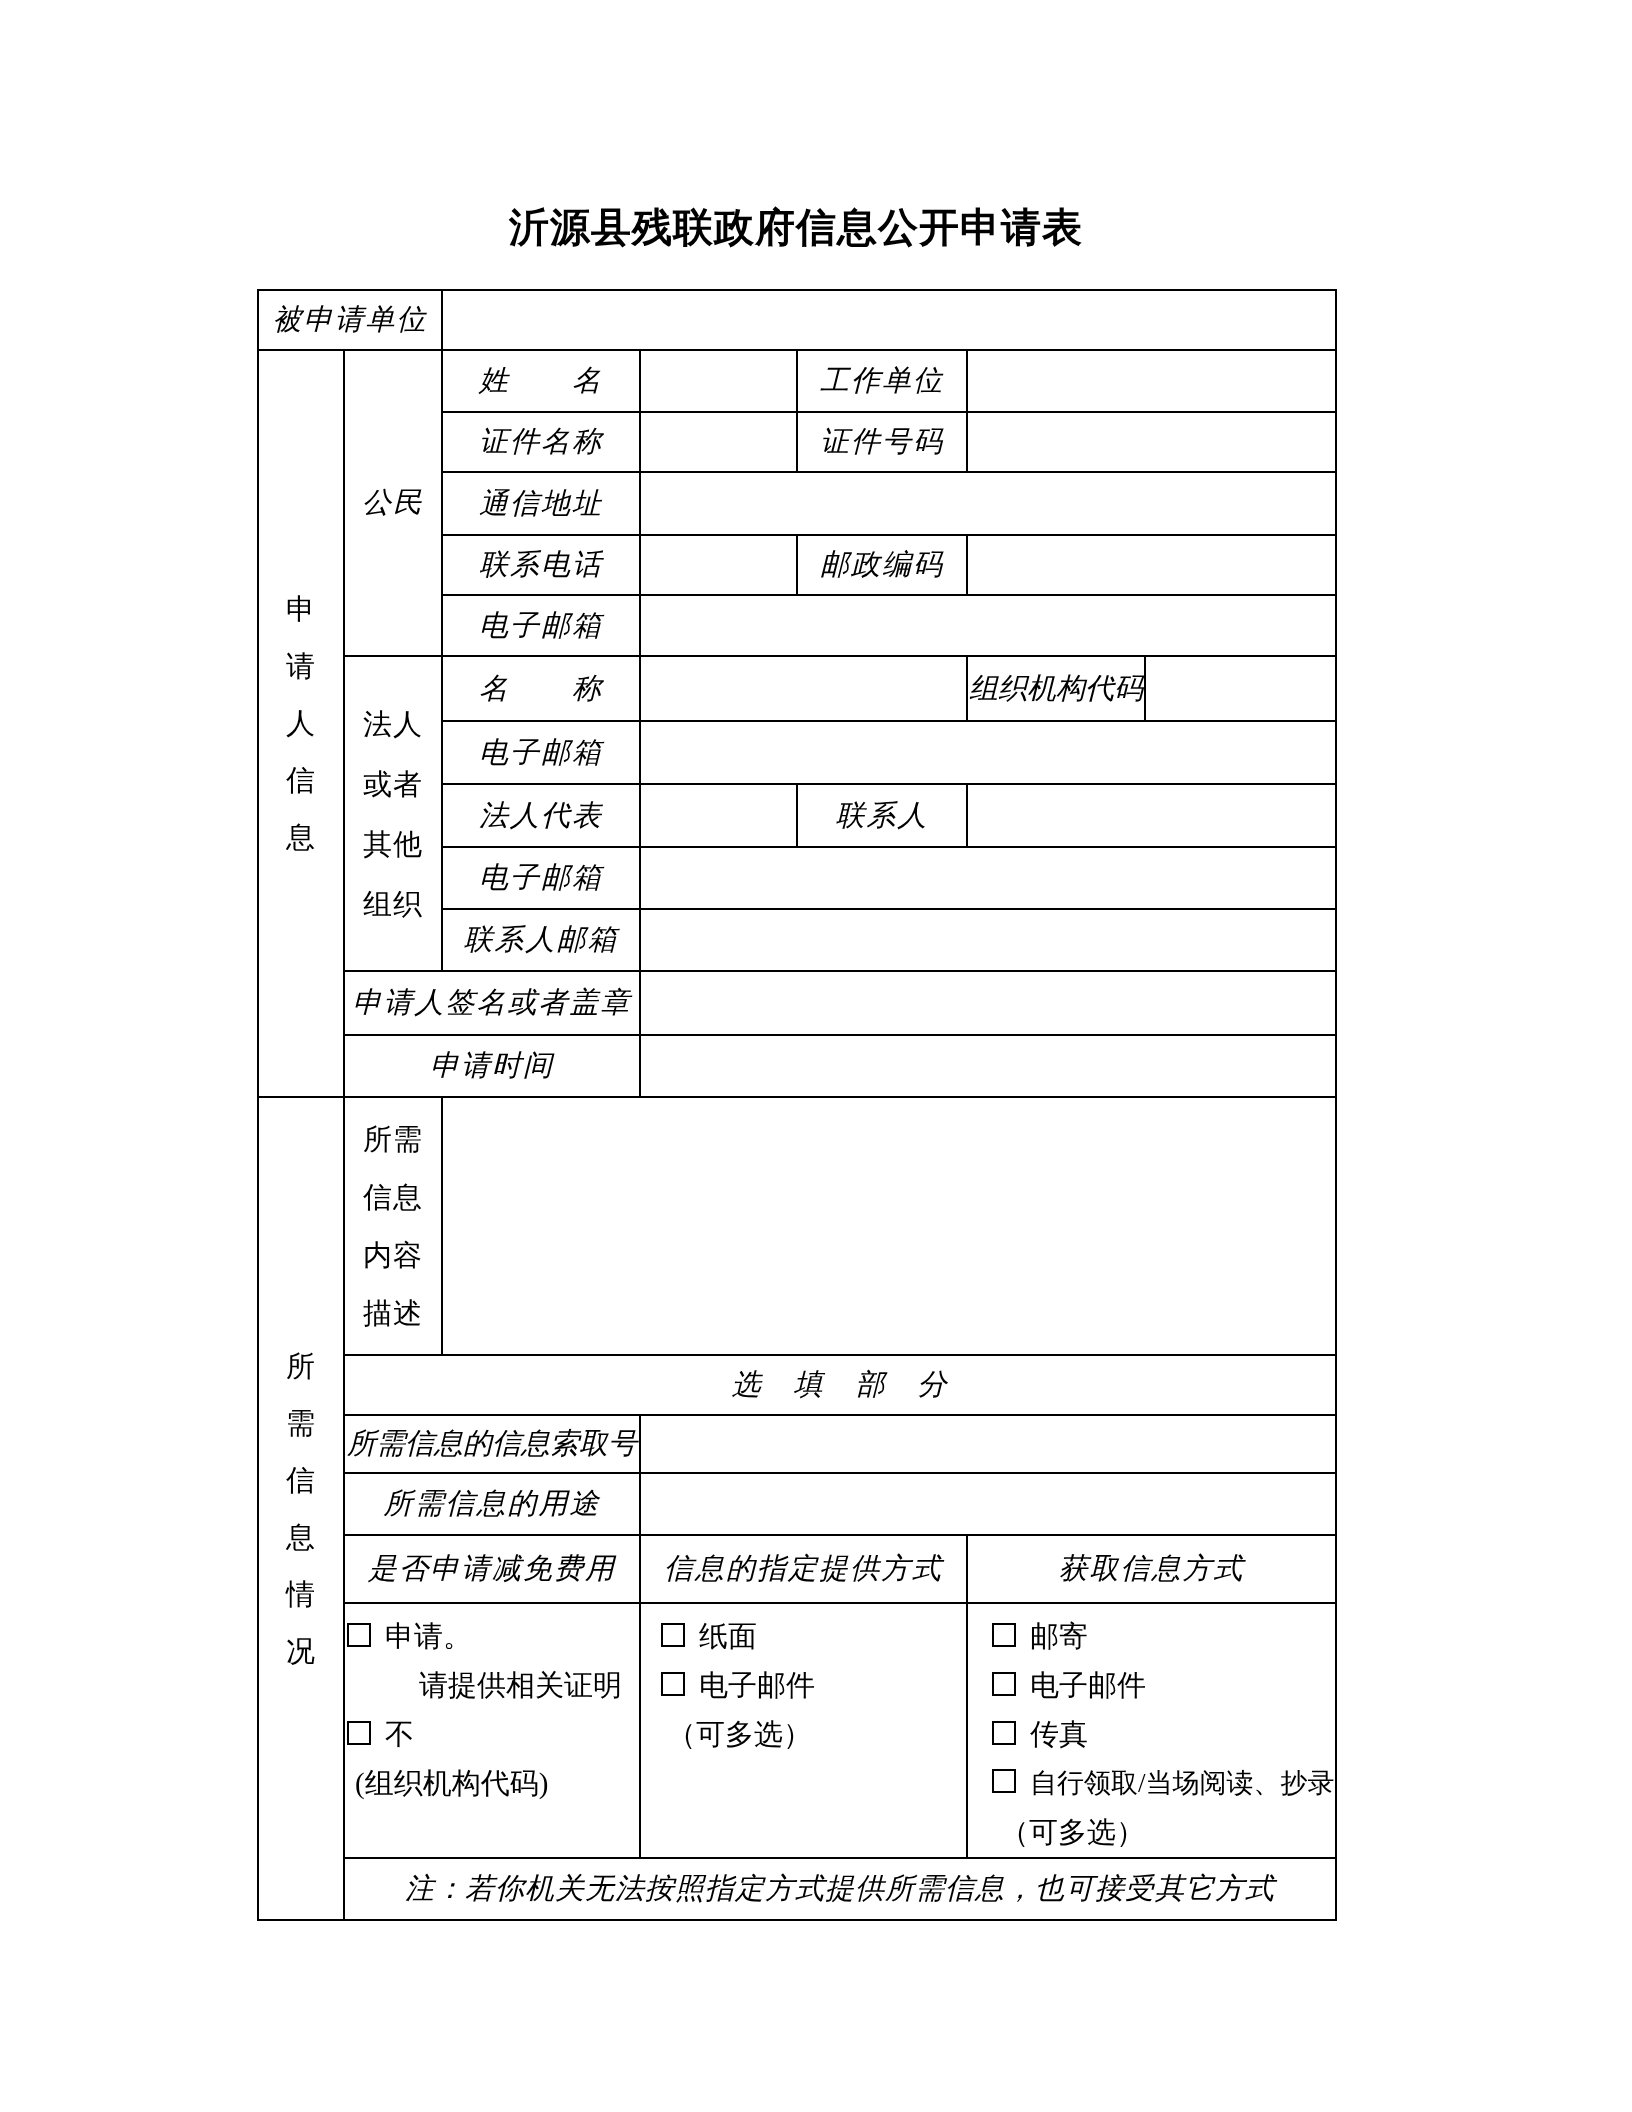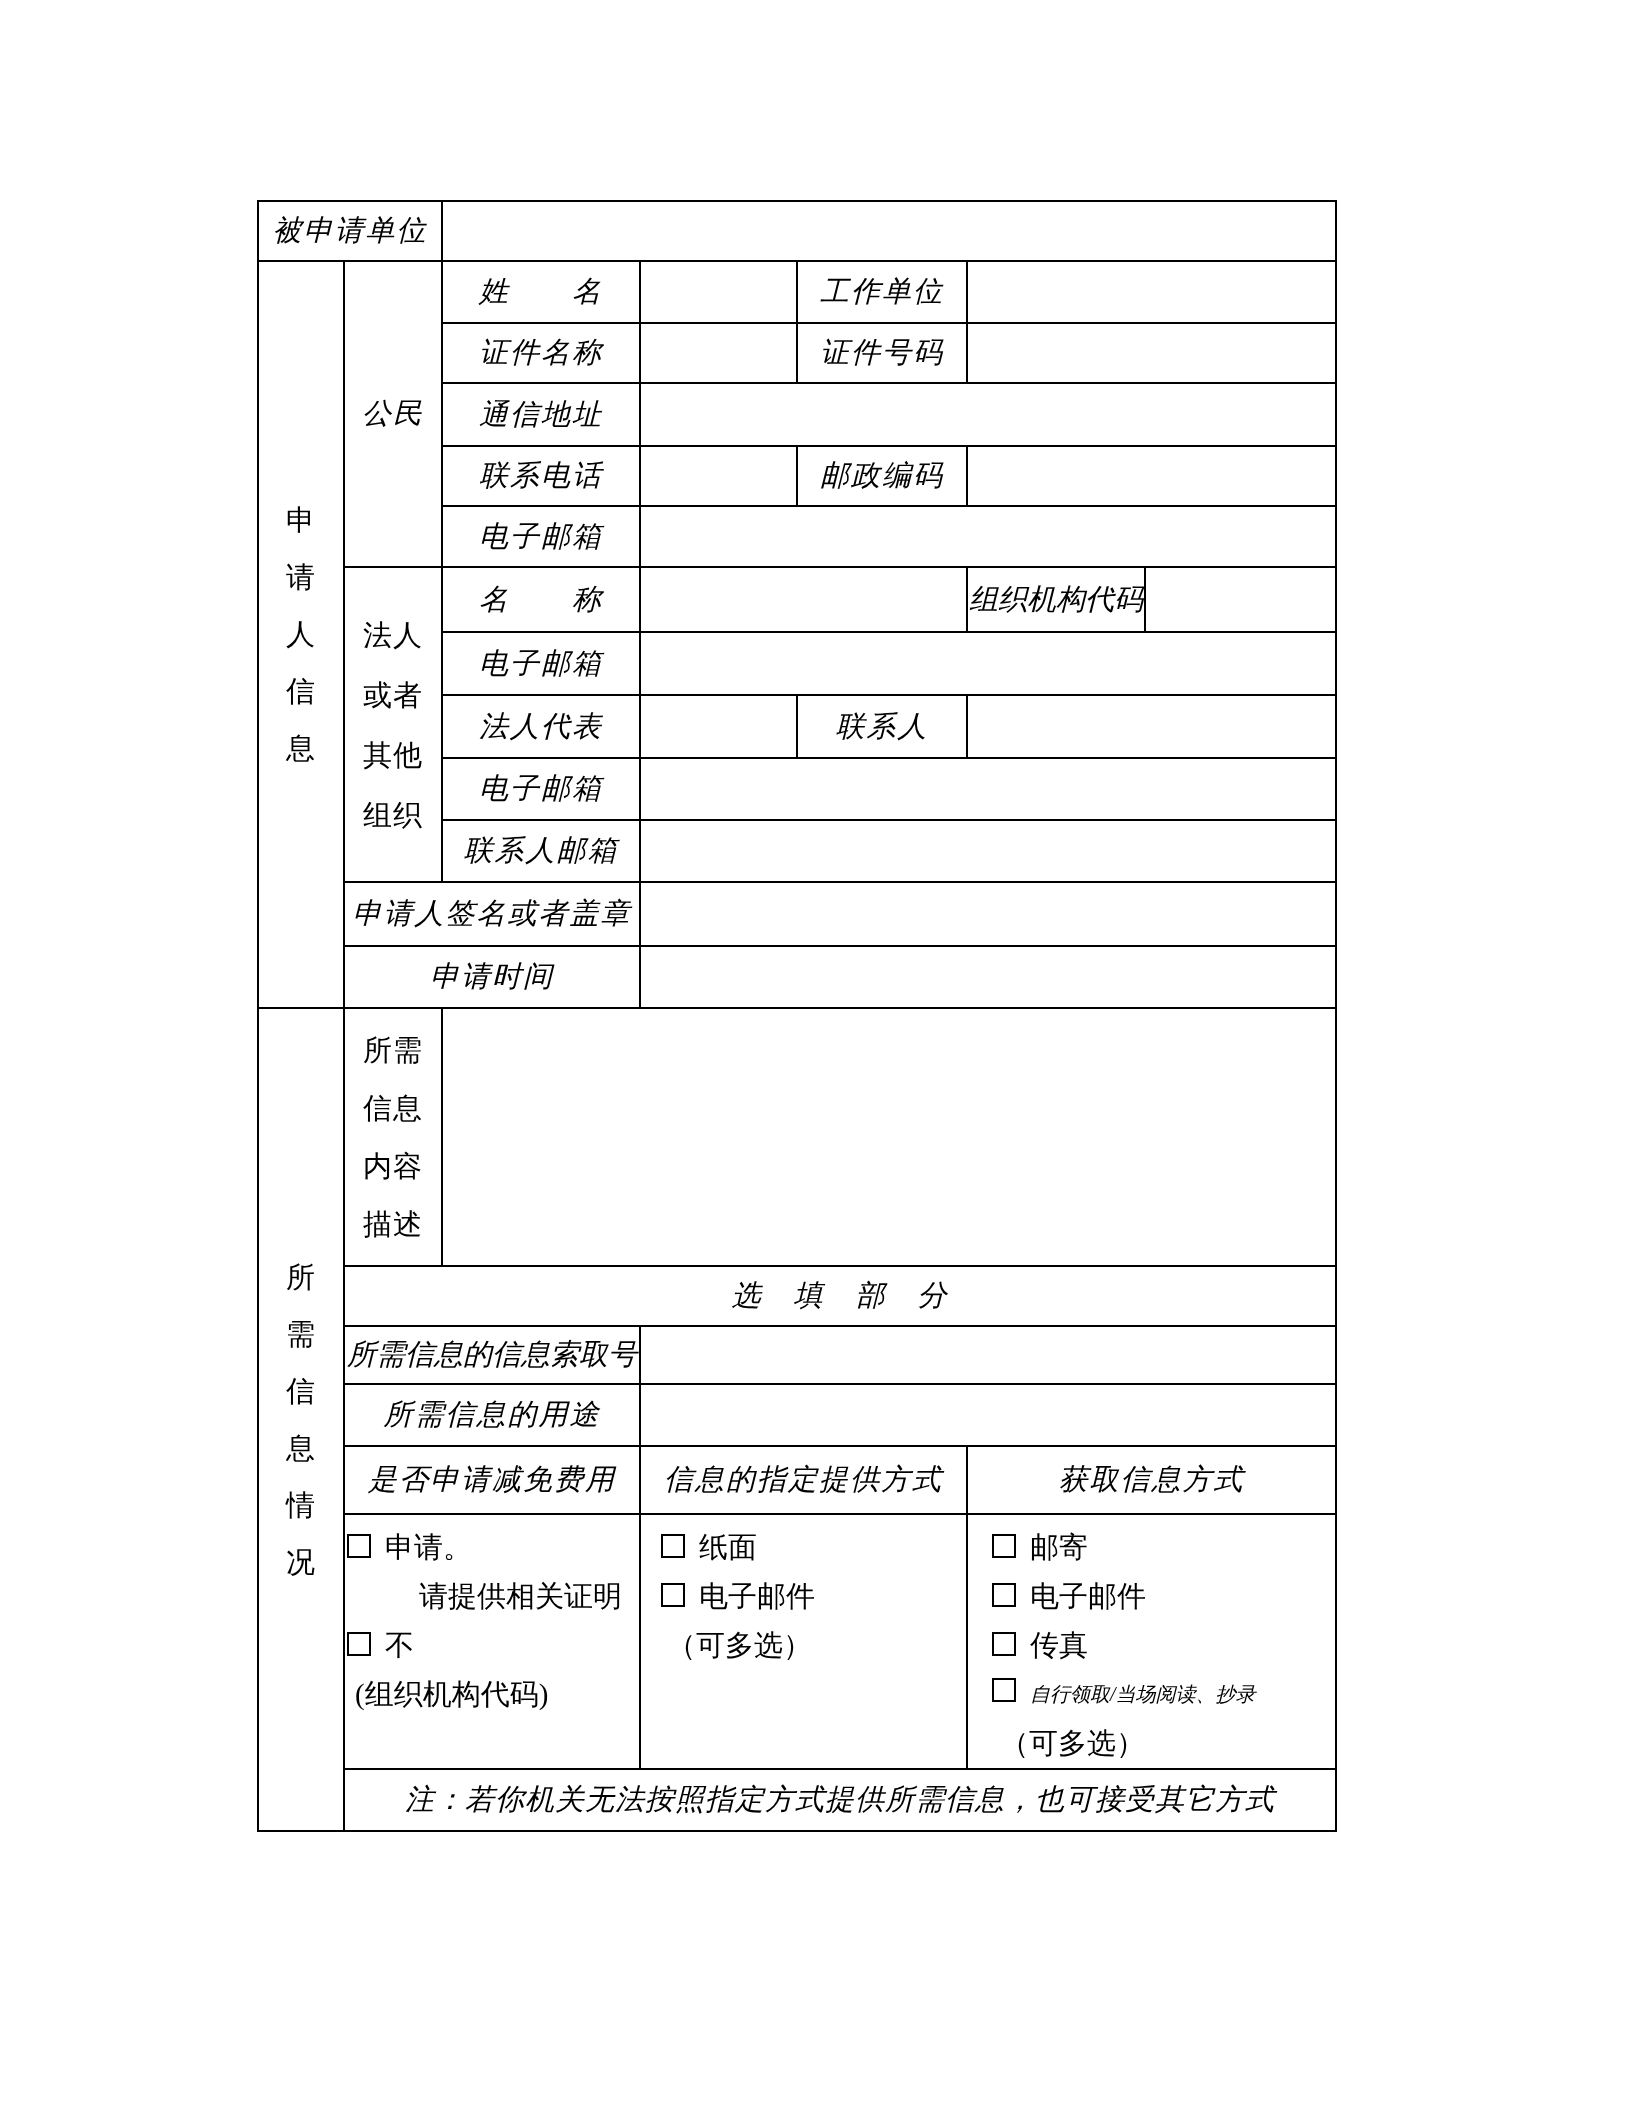--- a/index.html
+++ b/index.html
@@ -30,27 +30,28 @@
     display:inline-block;width:20px;height:20px;border:2px solid #000;
     margin-right:14px;vertical-align:-1px;background:#fff;
   }
   .p18{padding-left:2px;}
   .p74{padding-left:74px;}
   .p10{padding-left:10px;}
   .p20{padding-left:20px;}
   .p26{padding-left:26px;}
   .p24{padding-left:24px;}
   .p32{padding-left:32px;}
-  .longopt{font-size:20px;letter-spacing:0;font-style:italic;}
+  .longopt{font-size:27px;letter-spacing:0;}
   .note{letter-spacing:1px;border-radius:17px;}
 </style>
 </head>
 <body>
 
 <div class="wrapper">
+  <h1 class="title">沂源县残联政府信息公开申请表</h1>
 
   <table>
     <colgroup>
       <col style="width:86px">
         <col style="width:98px">
         <col style="width:198px">
       <col style="width:157px">
         <col style="width:170px">
         <col style="width:178px">
       <col style="width:191px">

